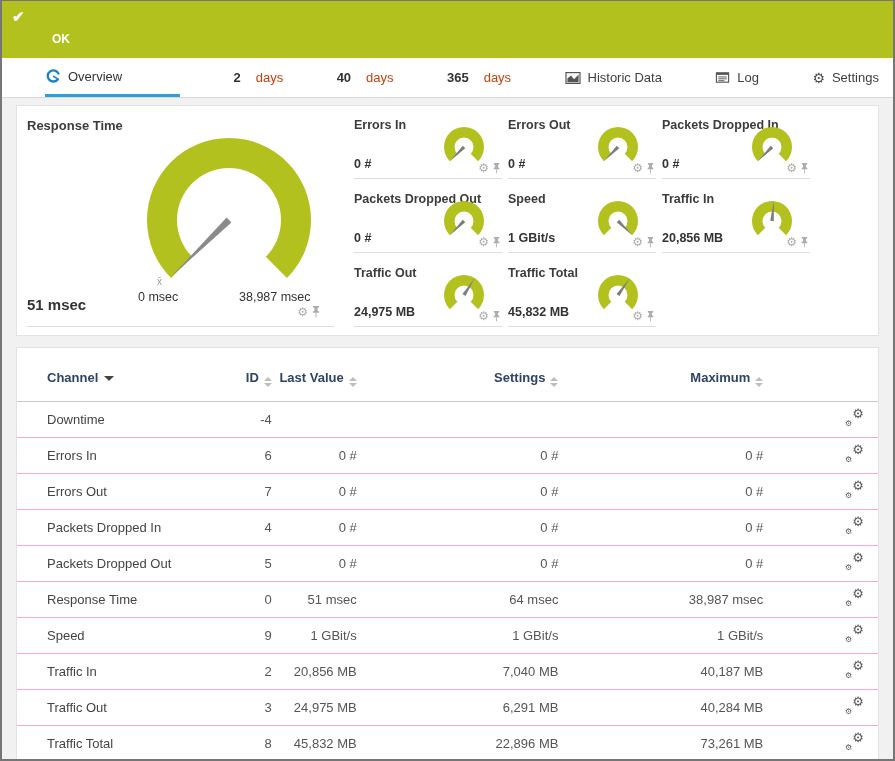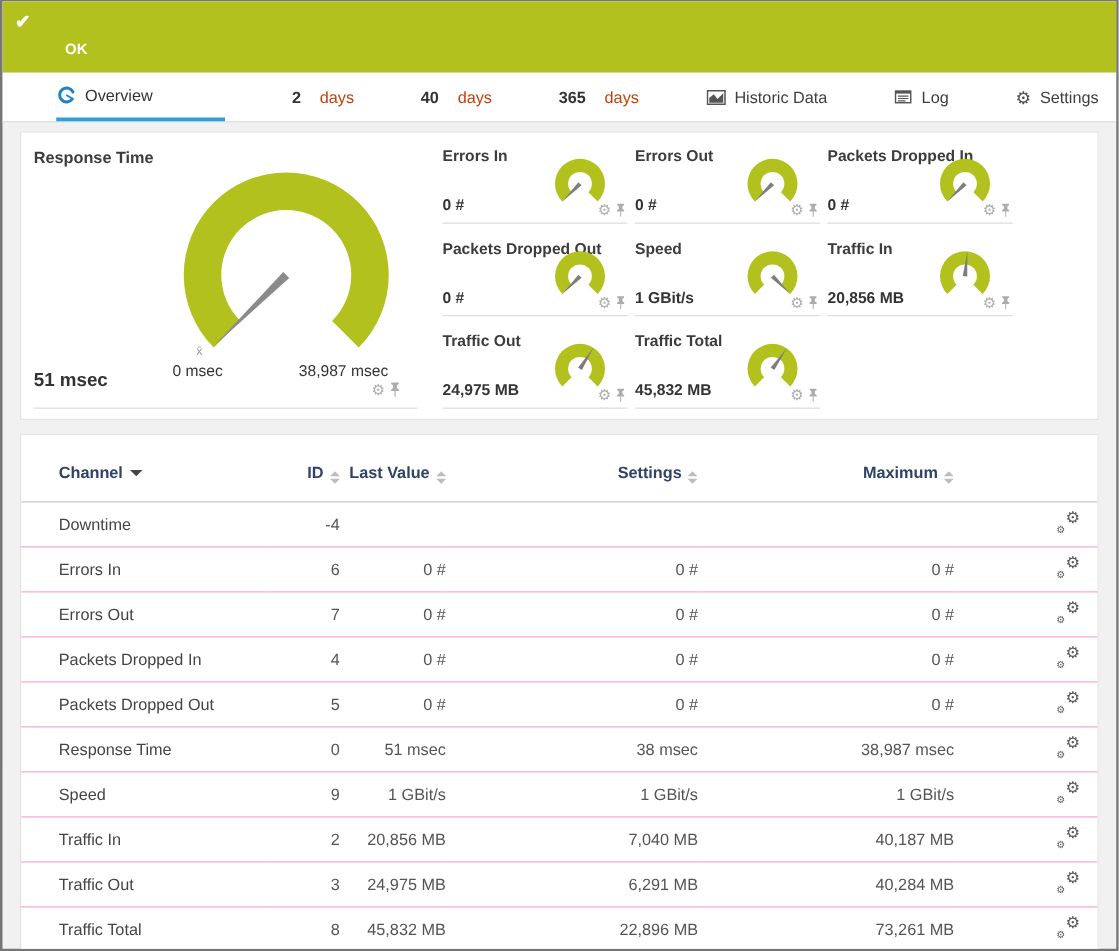--- a/index.html
+++ b/index.html
@@ -332,21 +332,21 @@
      <td>5</td>
      <td>0 #</td>
      <td>0 #</td>
      <td>0 #</td>
      <td class="act"><span class="gears"><span class="g1">⚙</span><span class="g2">⚙</span></span></td>
    </tr>
             <tr>
      <td class="ch">Response Time</td>
      <td>0</td>
      <td>51 msec</td>
-     <td>38 msec</td>
+     <td>64 msec</td>
      <td>38,987 msec</td>
      <td class="act"><span class="gears"><span class="g1">⚙</span><span class="g2">⚙</span></span></td>
    </tr>
             <tr>
      <td class="ch">Speed</td>
      <td>9</td>
      <td>1 GBit/s</td>
      <td>1 GBit/s</td>
      <td>1 GBit/s</td>
      <td class="act"><span class="gears"><span class="g1">⚙</span><span class="g2">⚙</span></span></td>

